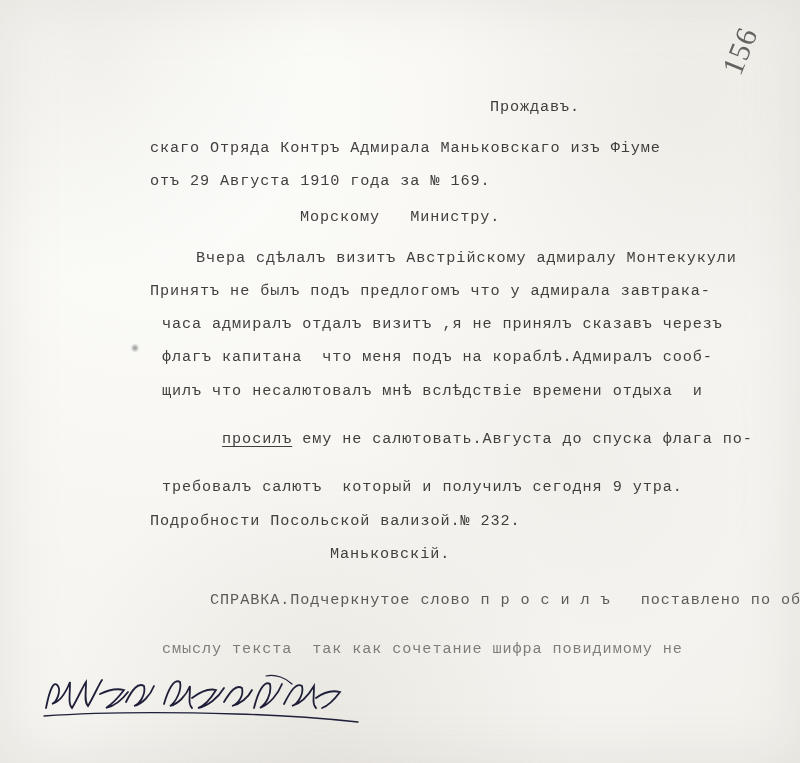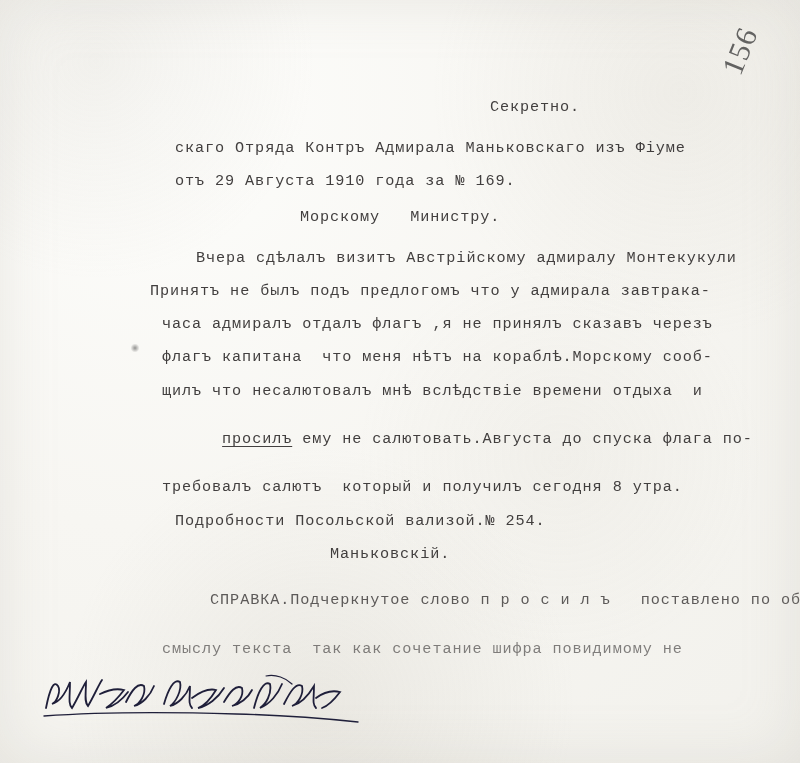--- a/index.html
+++ b/index.html
@@ -55,21 +55,21 @@
     font-size: 15.2px;
     letter-spacing: 0.9px;
     line-height: 1.0;
     margin-bottom: 18px;
     white-space: pre;
     color: #333030;
     opacity: 0.92;
   }
   .line.faint { opacity: 0.78; }
   .line.veryfaint { opacity: 0.6; }
-  .indent-1 { padding-left: 0px; margin-left: 25px; }
+  .indent-1 { padding-left: 0px; }
   .indent-2 { padding-left: 12px; }
   .secret {
     padding-left: 340px;
     margin-bottom: 26px;
   }
   .center-1 {
     padding-left: 150px;
     margin-bottom: 26px;
     margin-top: 20px;
   }
@@ -111,37 +111,37 @@
 <body>
 
 <div class="page">
 
   <div class="grain"></div>
 
   <div class="corner-number">156</div>
 
   <div class="body-text">
 
-    <div class="line secret">Секретно.</div>
+    <div class="line secret">Прождавъ.</div>
 
     <div class="line indent-1">скаго Отряда Контръ Адмирала Маньковскаго изъ Фіуме</div>
     <div class="line indent-1">отъ 29 Августа 1910 года за № 169.</div>
 
     <div class="line center-1">Морскому   Министру.</div>
 
     <div class="line para-start gap-top">Вчера сдѣлалъ визитъ Австрійскому адмиралу Монтекукули</div>
     <div class="line">Принятъ не былъ подъ предлогомъ что у адмирала завтрака-</div>
-    <div class="line indent-2">часа адмиралъ отдалъ флагъ ,я не принялъ сказавъ черезъ</div>
-    <div class="line indent-2">флагъ капитана  что меня нѣтъ на кораблѣ.Морскому сооб-</div>
+    <div class="line indent-2">часа адмиралъ отдалъ визитъ ,я не принялъ сказавъ черезъ</div>
+    <div class="line indent-2">флагъ капитана  что меня подъ на кораблѣ.Адмиралъ сооб-</div>
     <div class="line indent-2">щилъ что несалютовалъ мнѣ вслѣдствіе времени отдыха  и</div>
     <div class="line indent-2">
       <span class="underlined">просилъ</span><span> ему не салютовать.Августа до спуска флага по-</span>
     </div>
-    <div class="line indent-2">требовалъ салютъ  который и получилъ сегодня 8 утра.</div>
-    <div class="line indent-1">Подробности Посольской вализой.№ 254.</div>
+    <div class="line indent-2">требовалъ салютъ  который и получилъ сегодня 9 утра.</div>
+    <div class="line indent-1">Подробности Посольской вализой.№ 232.</div>
 
     <div class="line center-2">Маньковскій.</div>
 
     <div class="line faint">
       <span>СПРАВКА.</span><span>Подчеркнутое слово п р о с и л ъ   поставлено по общему</span>
     </div>
     <div class="line veryfaint indent-2">смыслу текста  так как сочетание шифра повидимому не</div>
   </div>
 
   <div class="smudge"></div>

